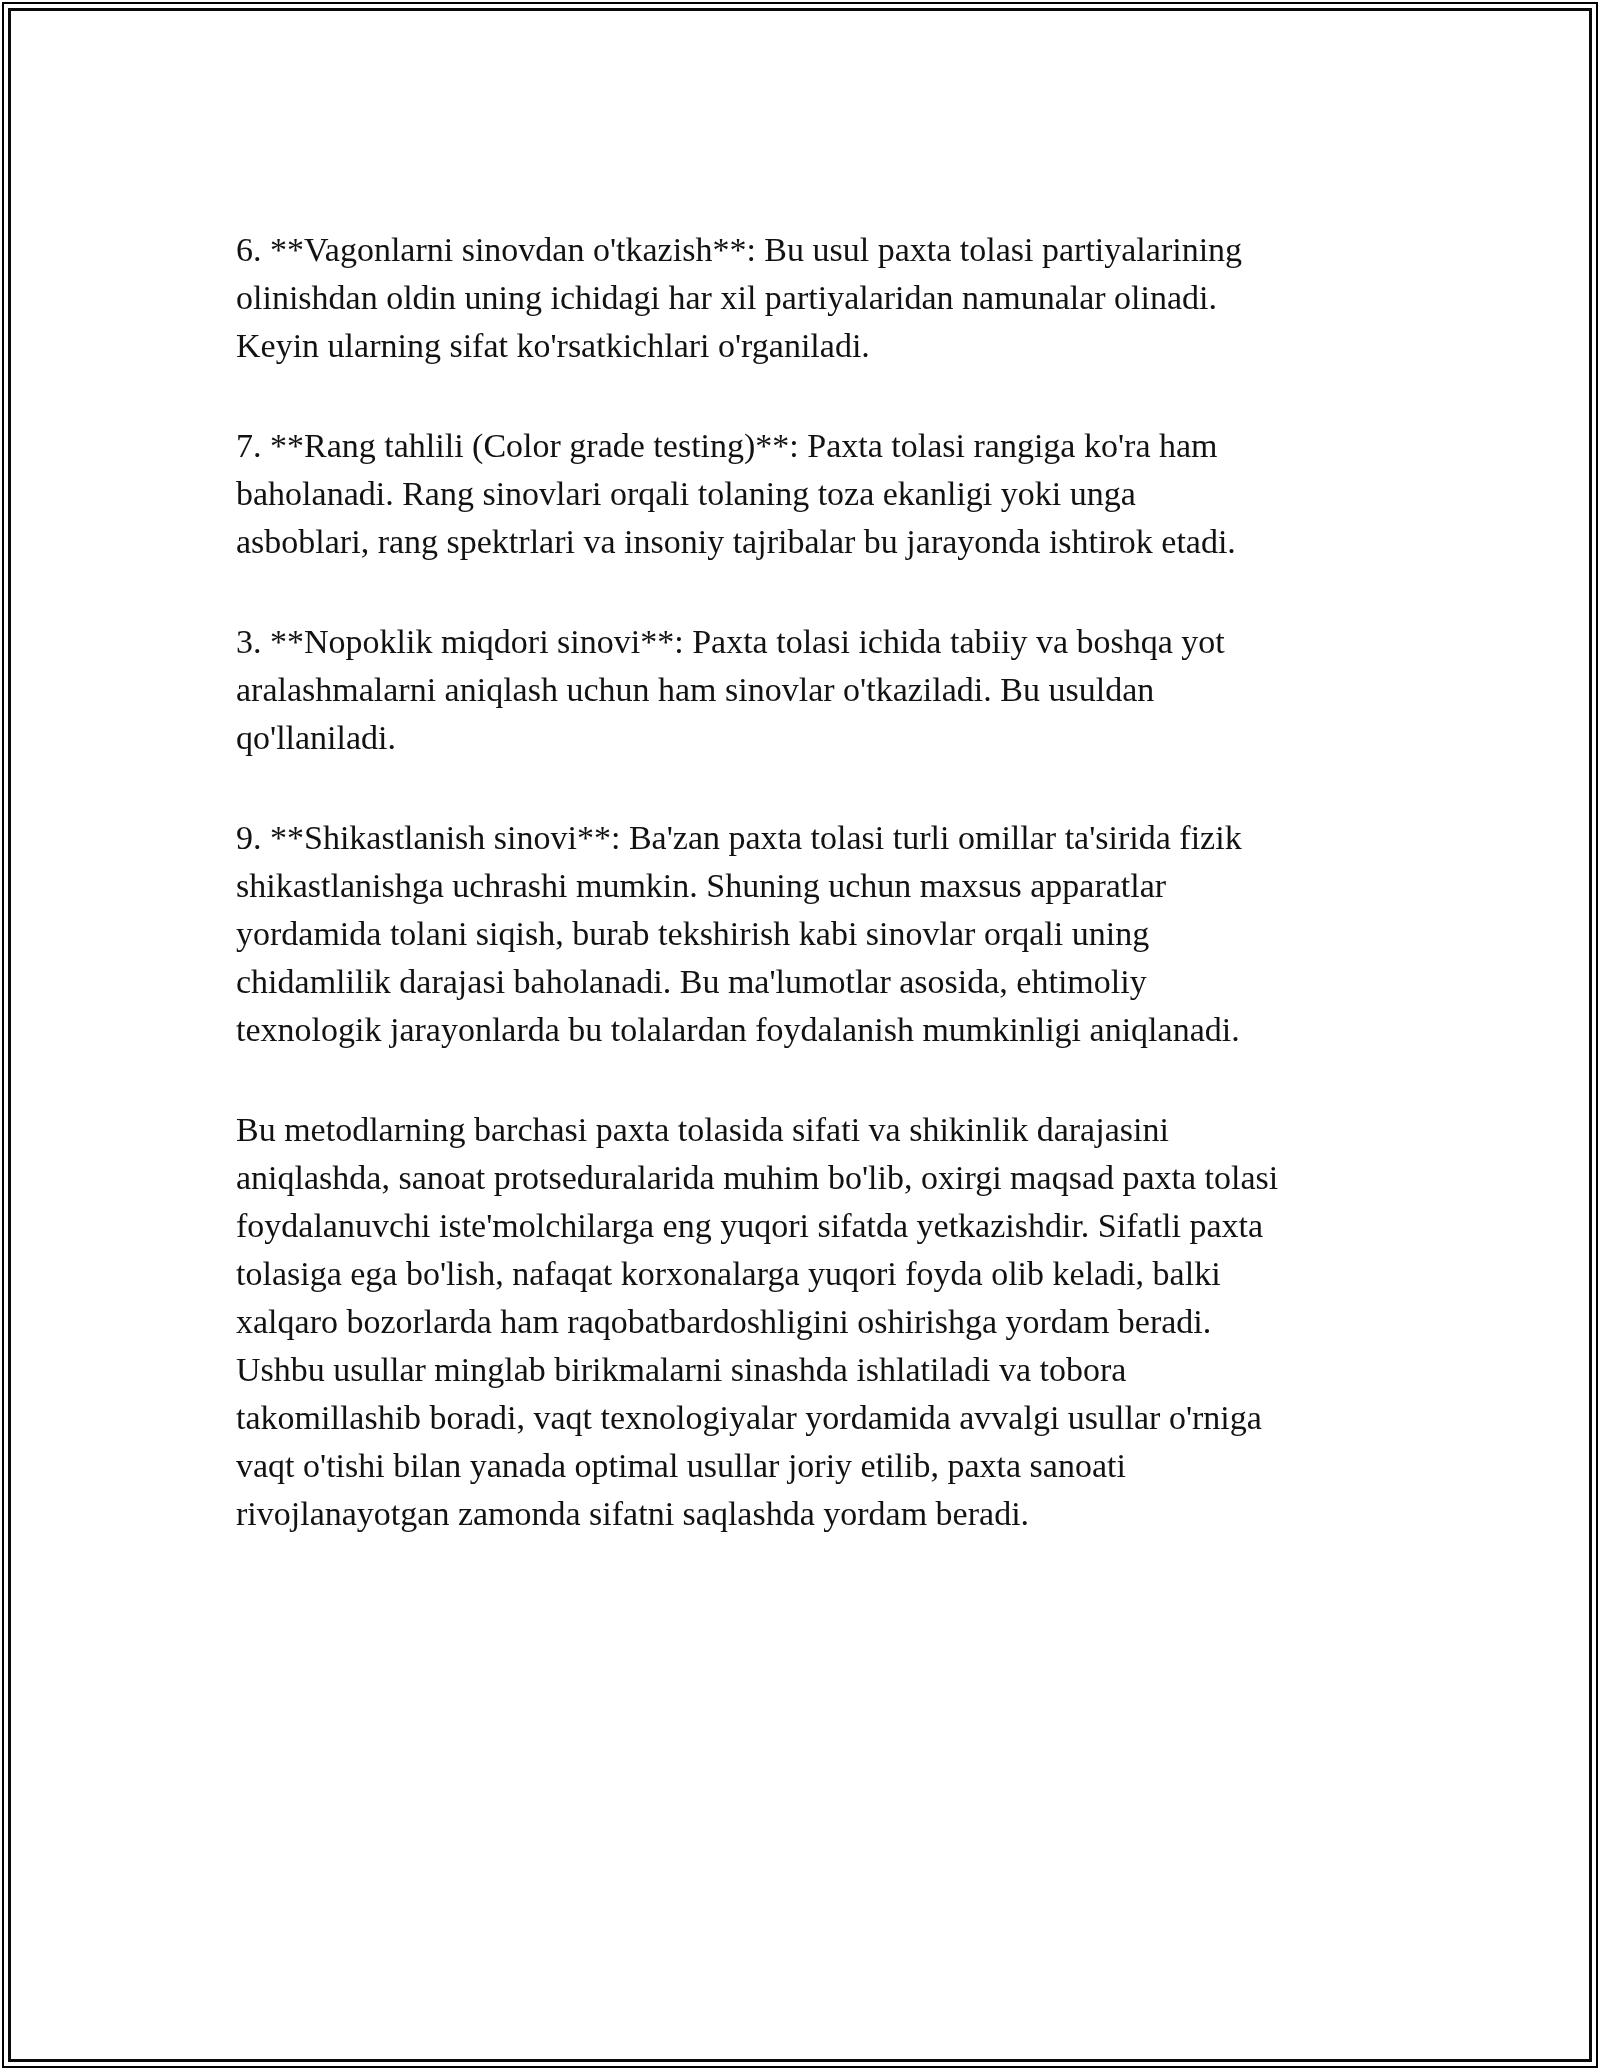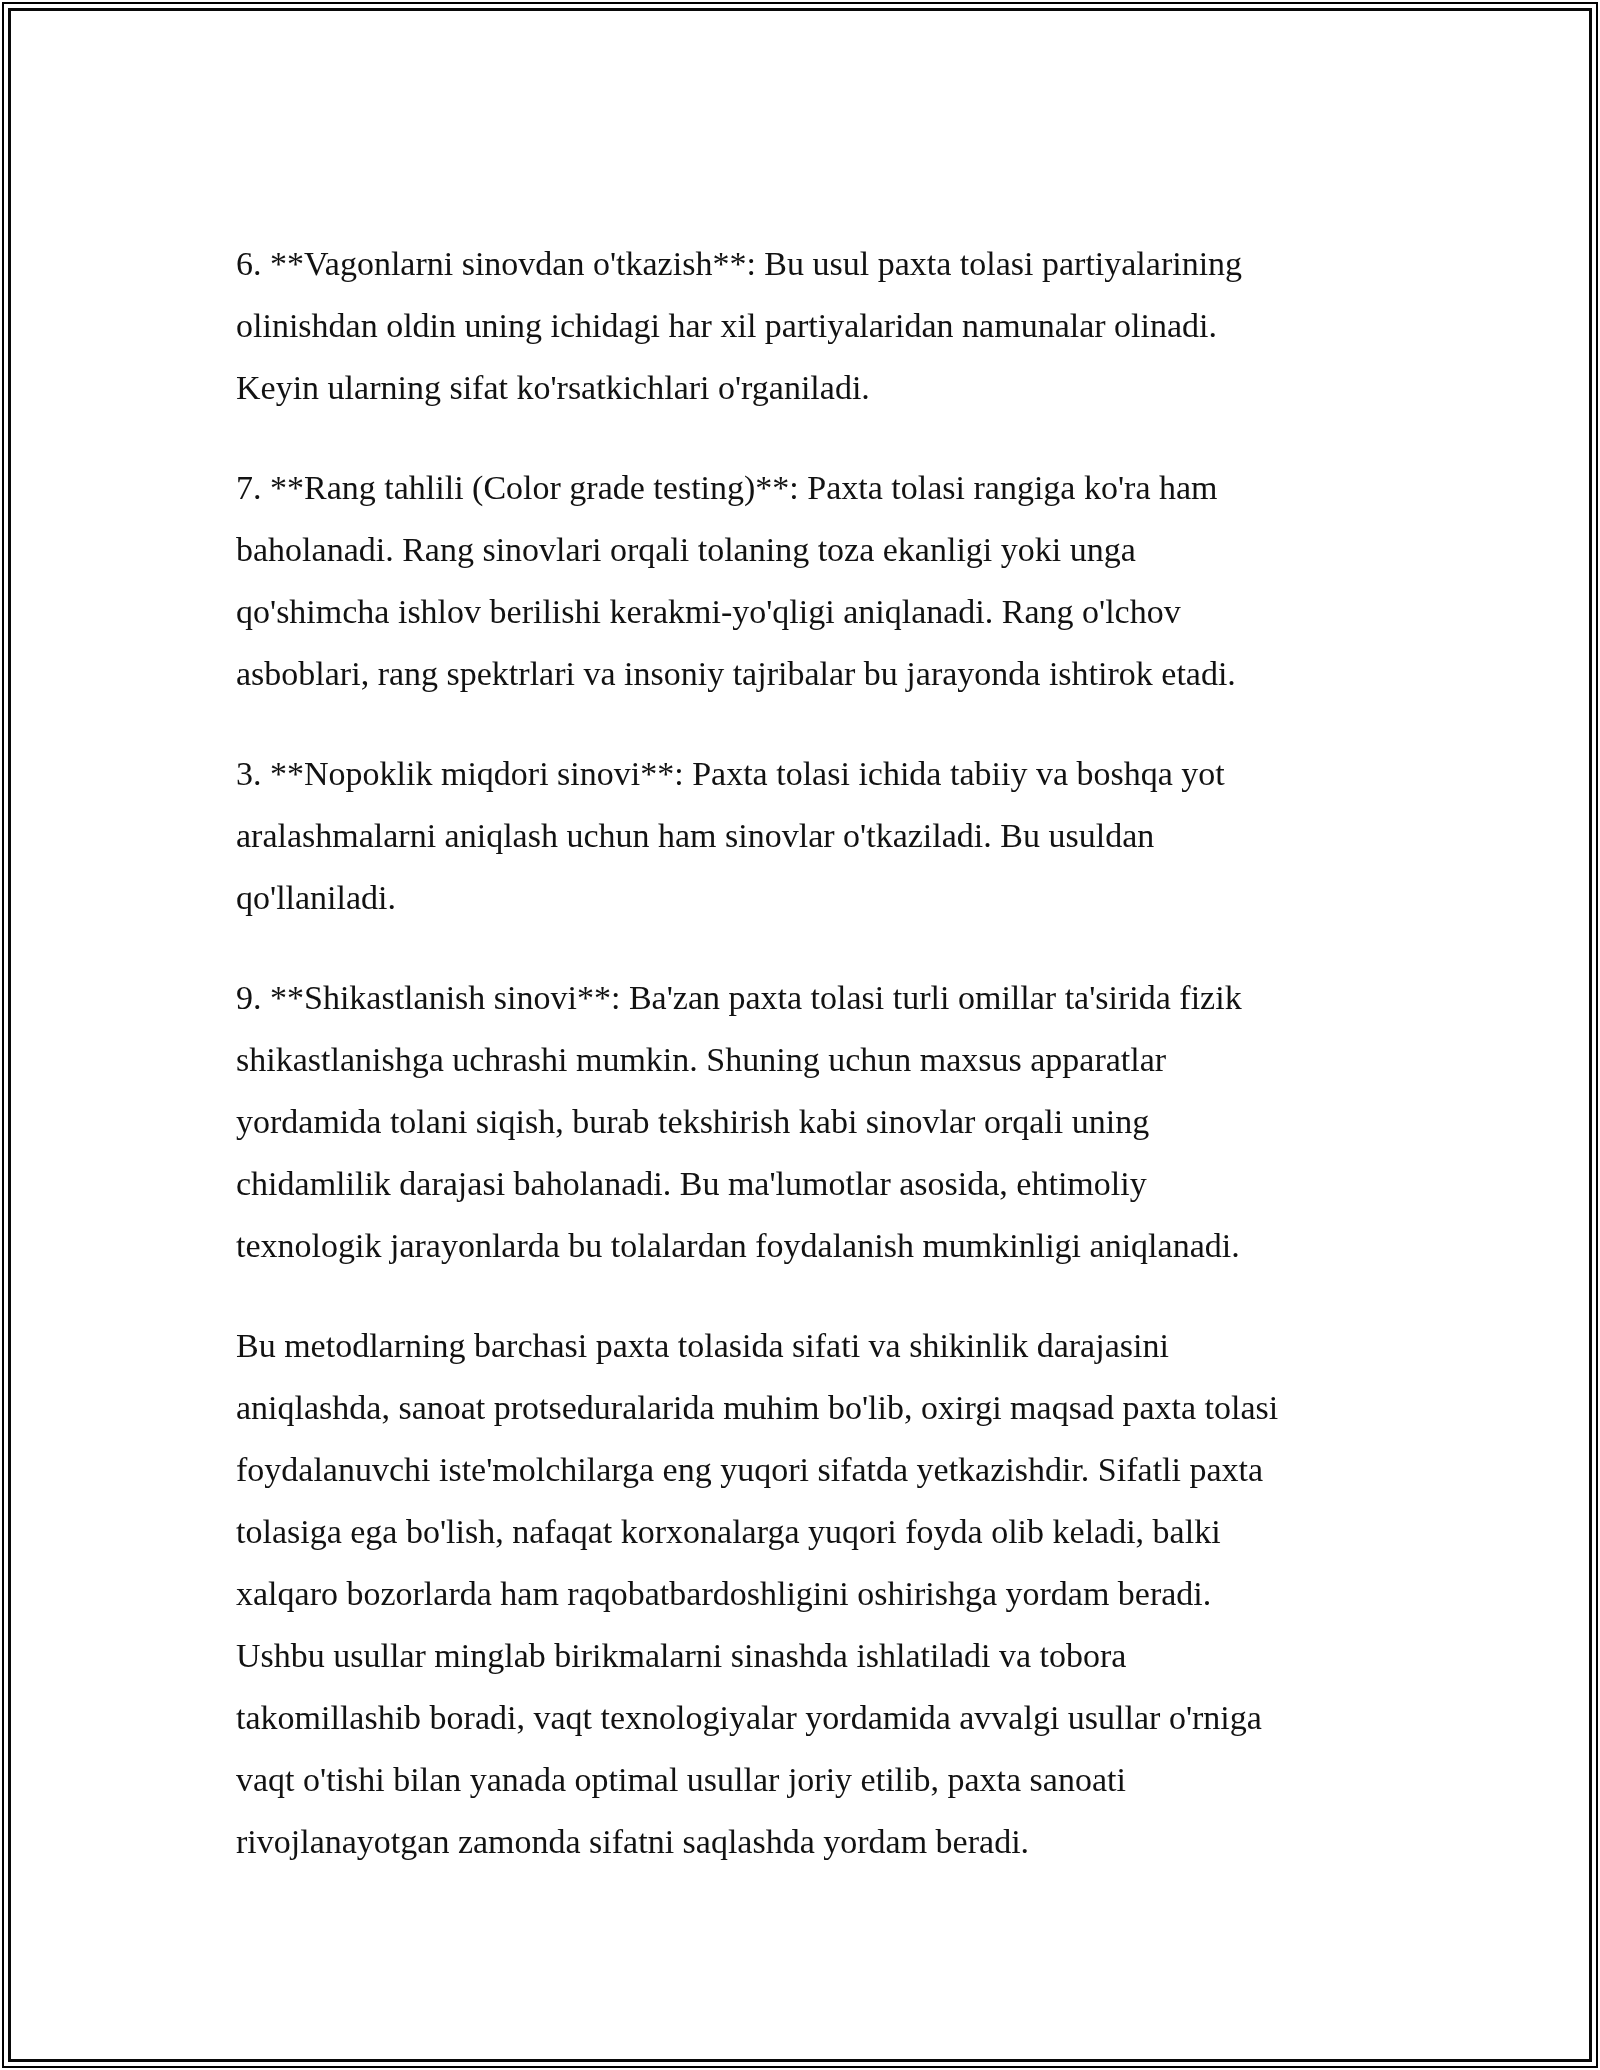--- a/index.html
+++ b/index.html
@@ -34,42 +34,40 @@
     color: #121212;
     font-size: 34px;
     line-height: 48px;
   }
   .para {
     margin: 0 0 52px 0;
   }
   .line {
     display: block;
     white-space: nowrap;
-    margin-top: 14px;
   }
 </style>
 </head>
 <body>
 
 <div class="page-root">
   <div class="frame-outer"></div>
   <div class="frame-inner"></div>
 
   <div class="content">
 
     <p class="para">
       <span class="line">6. **Vagonlarni sinovdan o'tkazish**: Bu usul paxta tolasi partiyalarining</span>
       <span class="line">olinishdan oldin uning ichidagi har xil partiyalaridan namunalar olinadi.</span>
       <span class="line">Keyin ularning sifat ko'rsatkichlari o'rganiladi.</span>
     </p>
 
     <p class="para">
       <span class="line">7. **Rang tahlili (Color grade testing)**: Paxta tolasi rangiga ko'ra ham</span>
       <span class="line">baholanadi. Rang sinovlari orqali tolaning toza ekanligi yoki unga</span>
-      <span class="line">qo'shimcha ishlov berilishi kerakmi-yo'qligi aniqlanadi. Rang o'lchov</span>
       <span class="line">asboblari, rang spektrlari va insoniy tajribalar bu jarayonda ishtirok etadi.</span>
     </p>
 
     <p class="para">
       <span class="line">3. **Nopoklik miqdori sinovi**: Paxta tolasi ichida tabiiy va boshqa yot</span>
       <span class="line">aralashmalarni aniqlash uchun ham sinovlar o'tkaziladi. Bu usuldan</span>
       <span class="line">qo'llaniladi.</span>
     </p>
 
     <p class="para">

